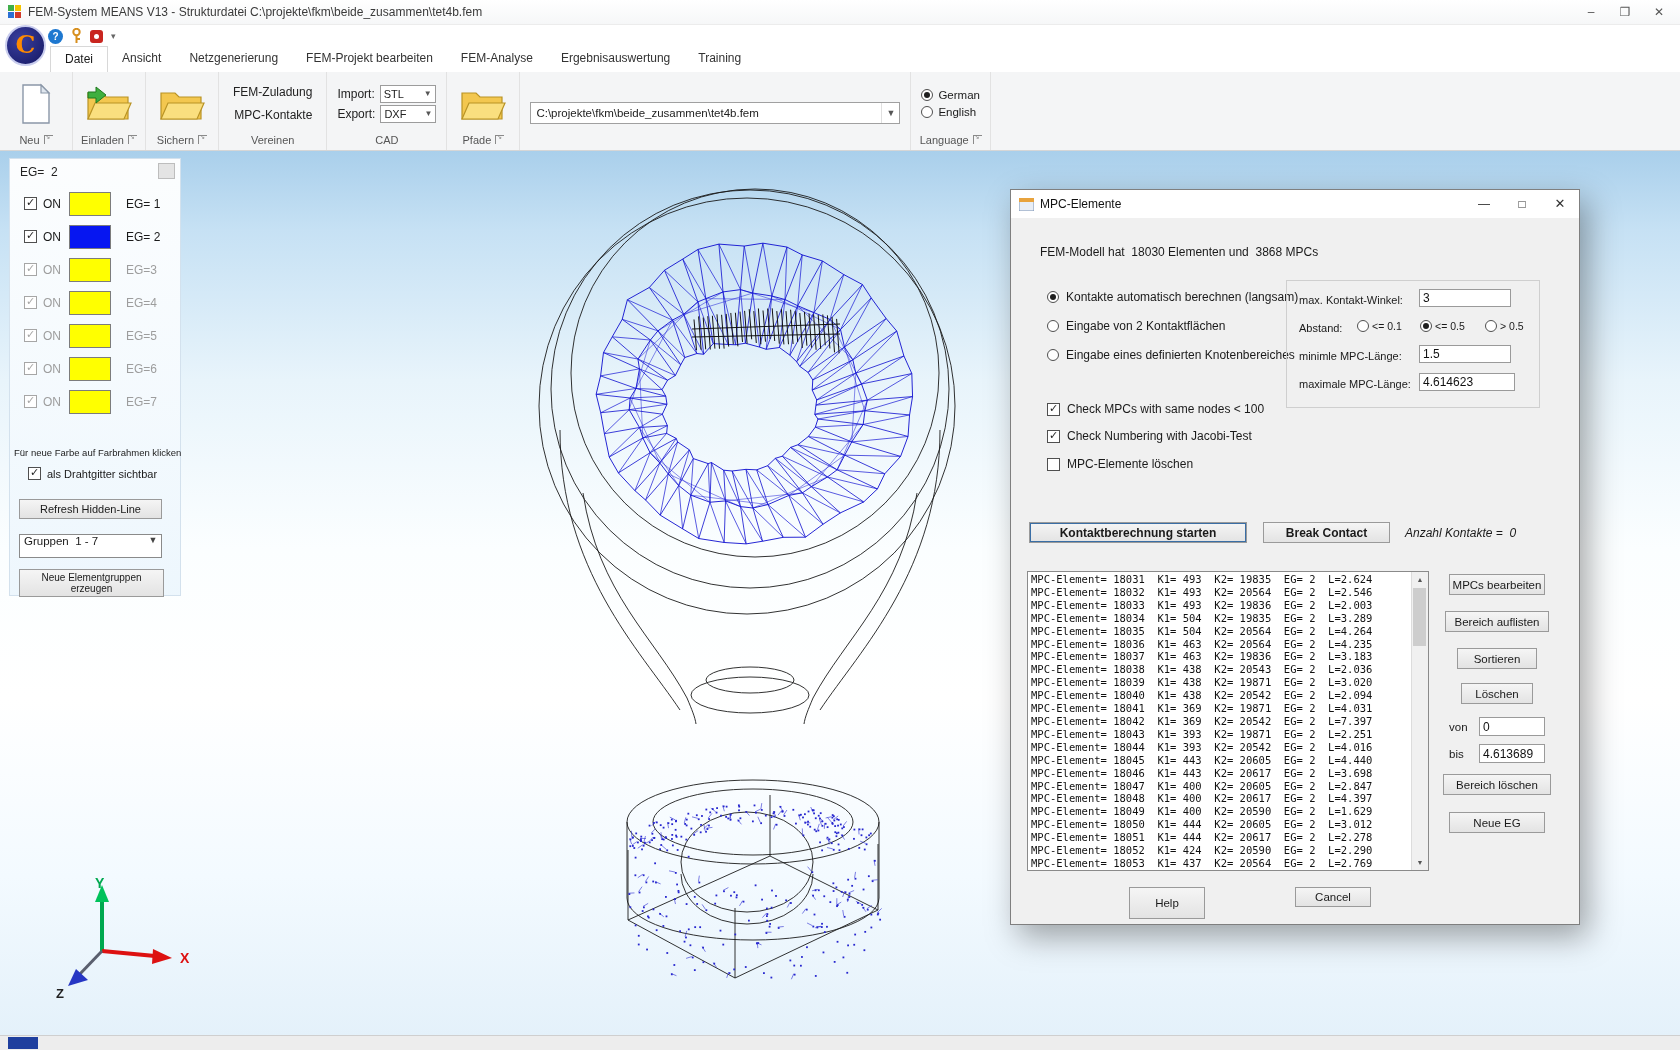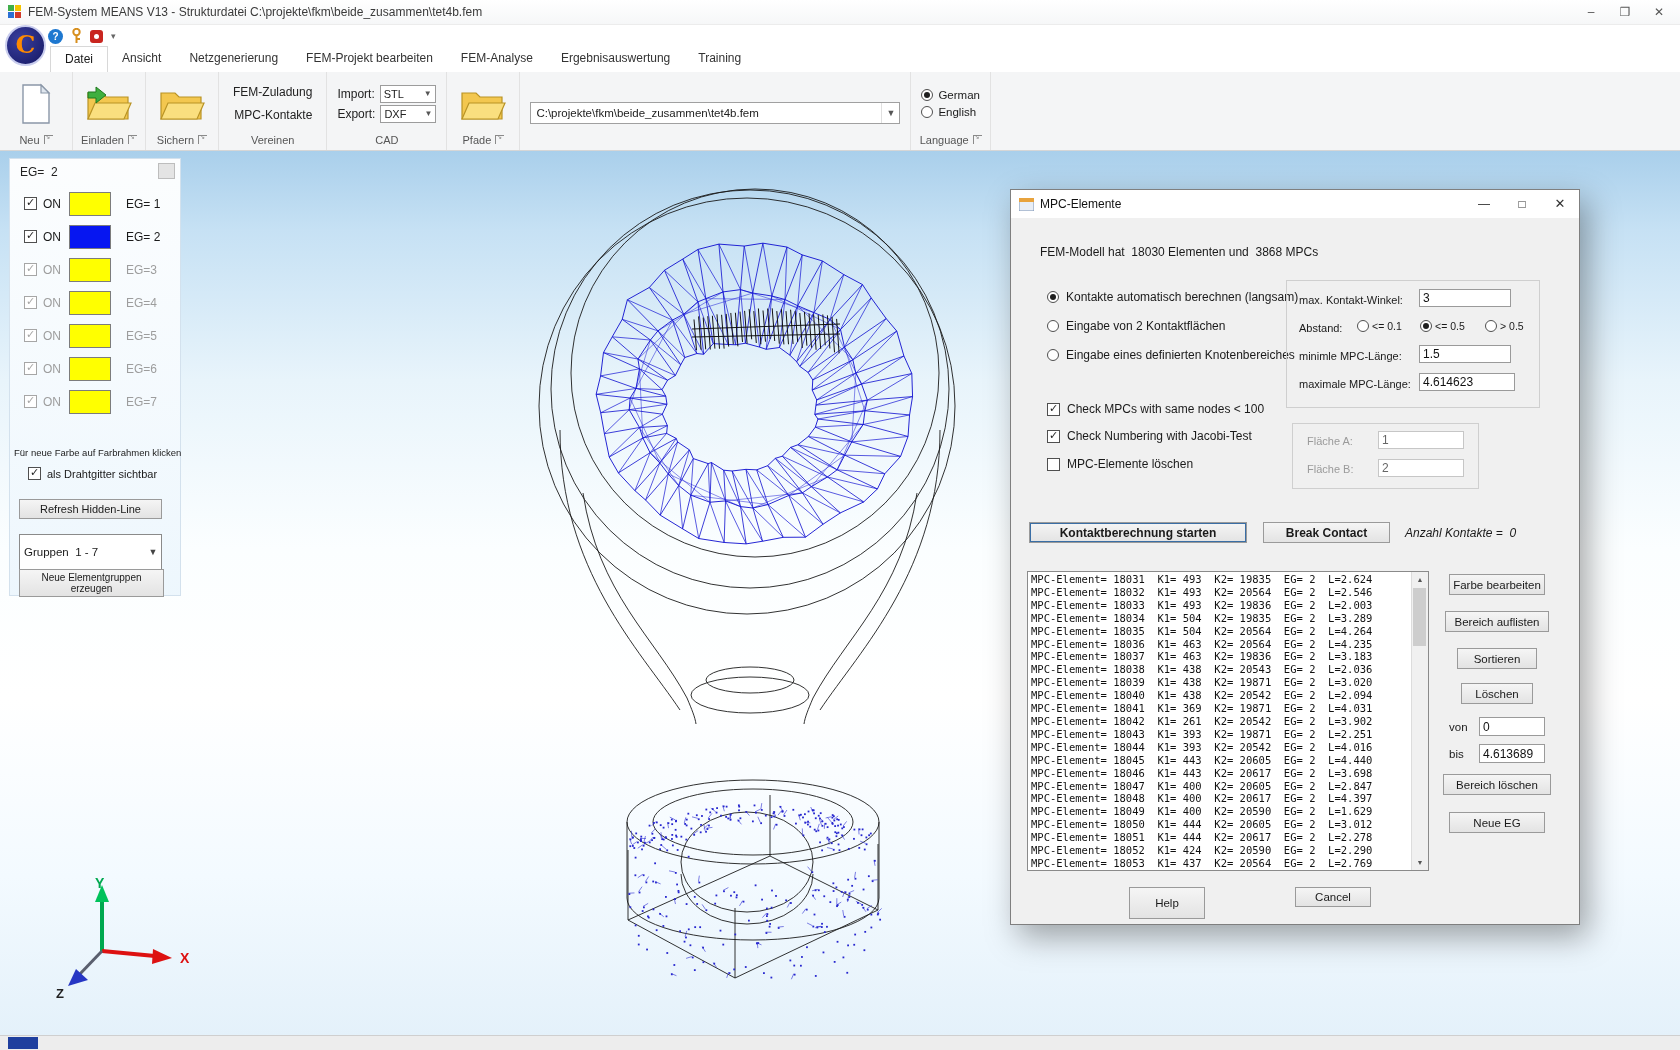--- a/index.html
+++ b/index.html
@@ -82,22 +82,22 @@
   .eg-row{height:33px;display:flex;align-items:center;padding-left:14px;}
   .eg-on{width:24px;margin-left:6px;color:#1a1a1a;}
   .swatch{width:42px;height:24px;border:1px solid #7c7c7c;margin-left:2px;cursor:pointer;box-sizing:border-box;}
   .eg-label{margin-left:15px;color:#1a1a1a;white-space:pre;}
   .eg-row.disabled .eg-on,.eg-row.disabled .eg-label{color:#9d9d9d;}
   .eg-row.disabled .chk{border-color:#a6a6a6;}
   .eg-row.disabled .chk.checked::after{color:#a6a6a6;}
   .eg-hint{position:absolute;left:4px;top:288px;font-size:9.5px;color:#222;white-space:nowrap;}
   .eg-wf{position:absolute;left:18px;top:308px;display:flex;align-items:center;gap:6px;font-size:11px;cursor:pointer;}
   .eg-refresh{position:absolute;left:9px;top:340px;width:143px;height:20px;font-size:11px;}
-  .eg-select{position:absolute;left:9px;top:375px;width:143px;height:36px;background:#fff;border:1px solid #8a8a8a;
-             display:flex;align-items:center;box-sizing:border-box;cursor:pointer;}
+  .eg-select{position:absolute;left:9px;top:375px;width:143px;height:24px;background:#fff;border:1px solid #8a8a8a;
+             display:flex;align-items:flex-start;box-sizing:border-box;cursor:pointer;}
   .eg-select .txt{flex:1;padding:0 4px;font-size:11.5px;white-space:pre;}
   .eg-select .ar{width:16px;text-align:center;font-size:9px;color:#444;}
   .eg-new{position:absolute;left:9px;top:410px;width:145px;height:28px;font-size:10px;}
 
   
   .dialog{position:absolute;left:1010px;top:189px;width:570px;height:736px;background:#f0f0f0;
           border:1px solid #7f7f7f;box-shadow:8px 12px 30px rgba(0,0,0,.35);z-index:50;box-sizing:border-box;}
   .dlg-title{height:28px;background:#fff;position:relative;display:flex;align-items:center;padding-left:8px;}
   .dlg-title .t{margin-left:6px;color:#111;}
   .dlg-ctrls{position:absolute;right:0;top:0;height:28px;display:flex;}
@@ -1228,65 +1228,59 @@
   </div>
   <div class="abs radio-row" style="left:36px;top:239px;gap:7px;font-size:12px;">
     <span class="chk checked"></span>
     <span>Check Numbering with Jacobi-Test</span>
   </div>
   <div class="abs radio-row" style="left:36px;top:267px;gap:7px;font-size:12px;">
     <span class="chk"></span>
     <span>MPC-Elemente löschen</span>
   </div>
 
-  <div class="frame" style="left:281px;top:233px;width:185px;height:64px;">
-    <span class="abs lbl11 dis-lbl" style="left:14px;top:11px;">Fläche A:</span>
-    <input class="tb dis abs" style="left: 85px; top: 7px; width: 86px; height: 18px;" readonly="" value="1">
-    <span class="abs lbl11 dis-lbl" style="left:14px;top:39px;">Fläche B:</span>
-    <input class="tb dis abs" style="left: 85px; top: 35px; width: 86px; height: 18px;" readonly="" value="2">
-  </div>
 
   <div class="btn abs defbtn" style="left:18px;top:332px;width:218px;height:21px;font-weight:bold;font-size:12px;">Kontaktberechnung starten</div>
   <div class="btn abs" style="left:252px;top:332px;width:127px;height:21px;font-weight:bold;font-size:12px;">Break Contact</div>
   <span class="abs" style="left:394px;top:336px;white-space:pre;font-style:italic;">Anzahl Kontakte =  0</span>
 
   <div class="mpc-list">
     <div class="mpc-inner">
         <div class="mpc-row">MPC-Element= 18031  K1= 493  K2= 19835  EG= 2  L=2.624</div>
         <div class="mpc-row">MPC-Element= 18032  K1= 493  K2= 20564  EG= 2  L=2.546</div>
         <div class="mpc-row">MPC-Element= 18033  K1= 493  K2= 19836  EG= 2  L=2.003</div>
         <div class="mpc-row">MPC-Element= 18034  K1= 504  K2= 19835  EG= 2  L=3.289</div>
         <div class="mpc-row">MPC-Element= 18035  K1= 504  K2= 20564  EG= 2  L=4.264</div>
         <div class="mpc-row">MPC-Element= 18036  K1= 463  K2= 20564  EG= 2  L=4.235</div>
         <div class="mpc-row">MPC-Element= 18037  K1= 463  K2= 19836  EG= 2  L=3.183</div>
         <div class="mpc-row">MPC-Element= 18038  K1= 438  K2= 20543  EG= 2  L=2.036</div>
         <div class="mpc-row">MPC-Element= 18039  K1= 438  K2= 19871  EG= 2  L=3.020</div>
         <div class="mpc-row">MPC-Element= 18040  K1= 438  K2= 20542  EG= 2  L=2.094</div>
         <div class="mpc-row">MPC-Element= 18041  K1= 369  K2= 19871  EG= 2  L=4.031</div>
-        <div class="mpc-row">MPC-Element= 18042  K1= 261  K2= 20542  EG= 2  L=3.902</div>
+        <div class="mpc-row">MPC-Element= 18042  K1= 369  K2= 20542  EG= 2  L=7.397</div>
         <div class="mpc-row">MPC-Element= 18043  K1= 393  K2= 19871  EG= 2  L=2.251</div>
         <div class="mpc-row">MPC-Element= 18044  K1= 393  K2= 20542  EG= 2  L=4.016</div>
         <div class="mpc-row">MPC-Element= 18045  K1= 443  K2= 20605  EG= 2  L=4.440</div>
         <div class="mpc-row">MPC-Element= 18046  K1= 443  K2= 20617  EG= 2  L=3.698</div>
         <div class="mpc-row">MPC-Element= 18047  K1= 400  K2= 20605  EG= 2  L=2.847</div>
         <div class="mpc-row">MPC-Element= 18048  K1= 400  K2= 20617  EG= 2  L=4.397</div>
         <div class="mpc-row">MPC-Element= 18049  K1= 400  K2= 20590  EG= 2  L=1.629</div>
         <div class="mpc-row">MPC-Element= 18050  K1= 444  K2= 20605  EG= 2  L=3.012</div>
         <div class="mpc-row">MPC-Element= 18051  K1= 444  K2= 20617  EG= 2  L=2.278</div>
         <div class="mpc-row">MPC-Element= 18052  K1= 424  K2= 20590  EG= 2  L=2.290</div>
         <div class="mpc-row">MPC-Element= 18053  K1= 437  K2= 20564  EG= 2  L=2.769</div>
       </div>
     <div class="sbar">
       <div class="a" style="top:0;">▲</div>
       <div class="thumb"></div>
       <div class="a" style="bottom:0;">▼</div>
     </div>
   </div>
 
-  <div class="btn abs" style="left:438px;top:384px;width:96px;height:21px;">Farbe bearbeiten</div>
+  <div class="btn abs" style="left:438px;top:384px;width:96px;height:21px;">MPCs bearbeiten</div>
   <div class="btn abs" style="left:434px;top:421px;width:104px;height:21px;">Bereich auflisten</div>
   <div class="btn abs" style="left:446px;top:458px;width:80px;height:21px;">Sortieren</div>
   <div class="btn abs" style="left:450px;top:493px;width:72px;height:21px;">Löschen</div>
   <span class="abs" style="left:438px;top:531px;font-size:11.5px;">von</span>
   <input class="tb abs" style="left: 468px; top: 527px; width: 66px; height: 19px;" readonly="" value="0">
   <span class="abs" style="left:438px;top:558px;font-size:11.5px;">bis</span>
   <input class="tb abs" style="left: 468px; top: 554px; width: 66px; height: 19px;" readonly="" value="4.613689">
   <div class="btn abs" style="left:432px;top:584px;width:108px;height:21px;">Bereich löschen</div>
   <div class="btn abs" style="left:438px;top:622px;width:96px;height:21px;">Neue EG</div>
 

